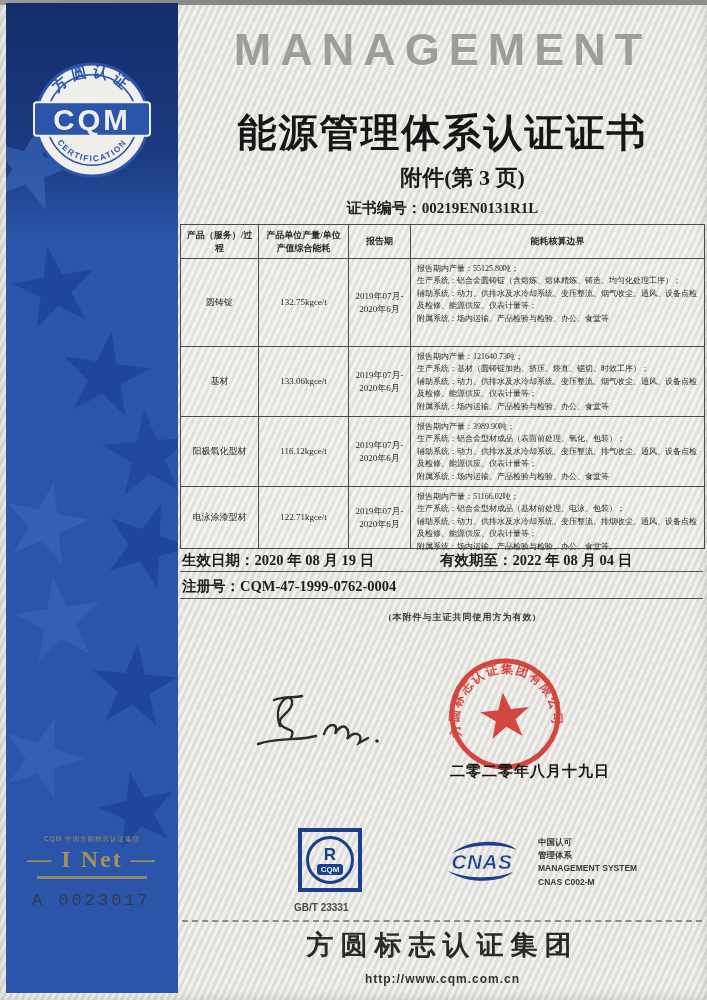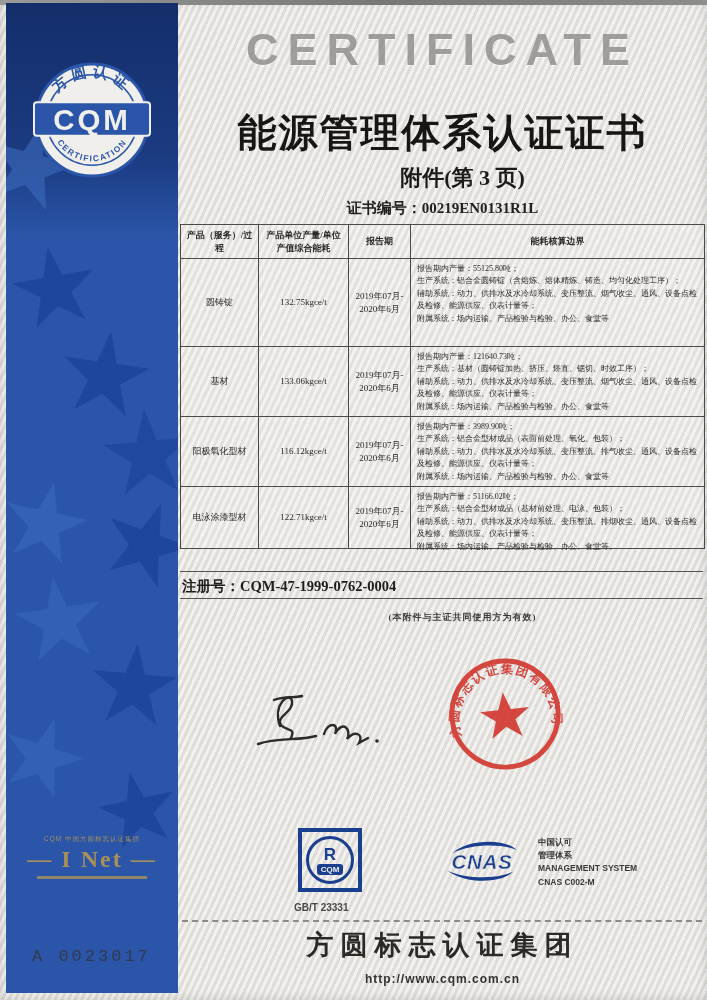--- a/index.html
+++ b/index.html
@@ -22,21 +22,21 @@
   .sidebar .navy { position:absolute; top:0; left:0; right:0; height:232px;
     background:linear-gradient(180deg,#142e6b 0%,#1b3a80 65%,#2a55a8 100%); }
   .star { position:absolute;
     clip-path:polygon(50% 0%,61% 35%,98% 35%,68% 57%,79% 91%,50% 70%,21% 91%,32% 57%,2% 35%,39% 35%); }
   .badge { position:absolute; left:27px; top:58px; width:118px; height:118px; }
   .inet { position:absolute; top:832px; left:0; right:0; text-align:center; color:#a8905a; }
   .inet .tiny { font-size:6.5px; letter-spacing:1px; font-family:"Liberation Sans",sans-serif; }
   .inet .big { font-size:24px; font-weight:bold; letter-spacing:2px; margin-top:2px;
     font-family:"Liberation Serif",serif; }
   .inet .bar { width:110px; height:3px; background:#a8905a; margin:3px auto 0; opacity:.8; }
-  .serial { position:absolute; top:944px; left:26px; font-family:"Liberation Mono","DejaVu Sans Mono",monospace;
+  .serial { position:absolute; top:888px; left:26px; font-family:"Liberation Mono","DejaVu Sans Mono",monospace;
     font-size:17px; letter-spacing:3px; color:#33363b; opacity:.85; }
   
   .content { position:absolute; left:178px; top:0; width:529px; height:1000px; }
   .watermark { position:absolute; top:24px; left:0; width:100%; text-align:center;
     font-family:"Liberation Sans","DejaVu Sans",sans-serif; font-weight:bold;
     font-size:45px; letter-spacing:9px; color:#8d8b88; opacity:.8;
     text-shadow:0 1px 0 rgba(255,255,255,.6); }
   .title { position:absolute; top:106px; left:0; width:100%; text-align:center;
     font-family:"Liberation Sans","DejaVu Sans",sans-serif;
     font-size:39px; font-weight:bold; color:#171614; letter-spacing:2px; }
@@ -133,21 +133,21 @@
 
     <div class="inet">
       <div class="tiny">CQM 中国方圆标志认证集团</div>
       <div class="big">— I Net —</div>
       <div class="bar"></div>
     </div>
     <div class="serial">A 0023017</div>
   </div>
 
   <div class="content">
-    <div class="watermark">CERTIFICATE</div>
+    <div class="watermark">MANAGEMENT</div>
     <div class="title">能源管理体系认证证书</div>
     <div class="subtitle">附件(第 3 页)</div>
     <div class="certno">证书编号：00219EN0131R1L</div>
 
     <div class="tbl">
       <div class="hd pre">产品（服务）/过
 程</div>
       <div class="hd pre">产品单位产量/单位
 产值综合能耗</div>
       <div class="hd pre">报告期</div>
@@ -183,20 +183,24 @@
       <div>电泳涂漆型材</div>
       <div>122.71kgce/t</div>
       <div class="pre">2019年07月-
 2020年6月</div>
       <div class="bnd">报告期内产量：51166.02吨；
 生产系统：铝合金型材成品（基材前处理、电泳、包装）；
 辅助系统：动力、供排水及水冷却系统、变压整流、排烟收尘、通风、设备点检及检修、能源供应、仪表计量等；
 附属系统：场内运输、产品检验与检验、办公、食堂等。</div>
     </div>
 
+    <div class="drow">
+      <span>生效日期：2020 年 08 月 19 日</span>
+      <span class="right">有效期至：2022 年 08 月 04 日</span>
+    </div>
     <div class="rule1"></div>
     <div class="reg">注册号：CQM-47-1999-0762-0004</div>
     <div class="rule2"></div>
     <div class="note">(本附件与主证共同使用方为有效)</div>
 
     <svg class="sig" viewBox="0 0 145 72">
       <g fill="none" stroke="#2c2b29" stroke-width="2.4" stroke-linecap="round">
         <path d="M30,40 C22,18 40,5 42,15 C44,26 25,31 31,39 C37,46 46,41 41,52"></path>
         <path d="M24,14 C34,10 44,12 52,10"></path>
         <path d="M8,58 C28,51 48,55 66,50"></path>
@@ -208,20 +212,21 @@
     <svg class="seal" viewBox="0 0 120 120">
       <circle cx="60" cy="60" r="54" fill="none" stroke="#d23a32" stroke-width="5"></circle>
       <polygon points="60,38 66.5,55.5 85,55.5 70,66.5 75.5,84 60,73 44.5,84 50,66.5 35,55.5 53.5,55.5" fill="#d23a32"></polygon>
       <defs>
           <path id="sealArc" d="M 14,80 A 48,48 0 1 1 106,80"></path>
         </defs>
       <text font-size="12.5" font-weight="bold" fill="#d23a32" letter-spacing="2" font-family="Liberation Serif, serif">
         <textPath href="#sealArc" startOffset="50%" text-anchor="middle">方圆标志认证集团有限公司</textPath>
       </text>
     </svg>
+    <div class="sealdate">二零二零年八月十九日</div>
 
     <div class="rcqm">
       <div class="circ">
         <div class="r">R</div>
         <div class="cqm">CQM</div>
       </div>
     </div>
     <div class="gbt">GB/T 23331</div>
 
     <svg class="cnas" viewBox="0 0 160 90">

